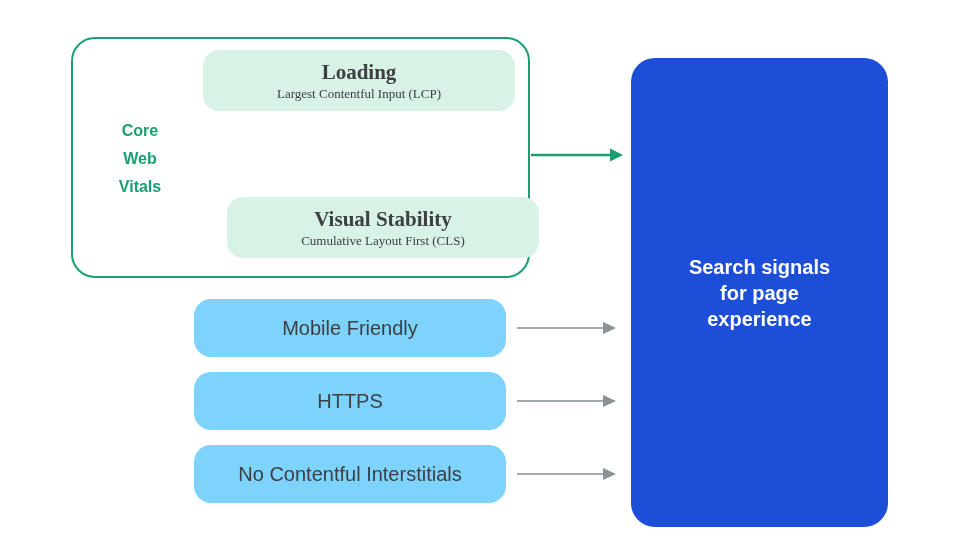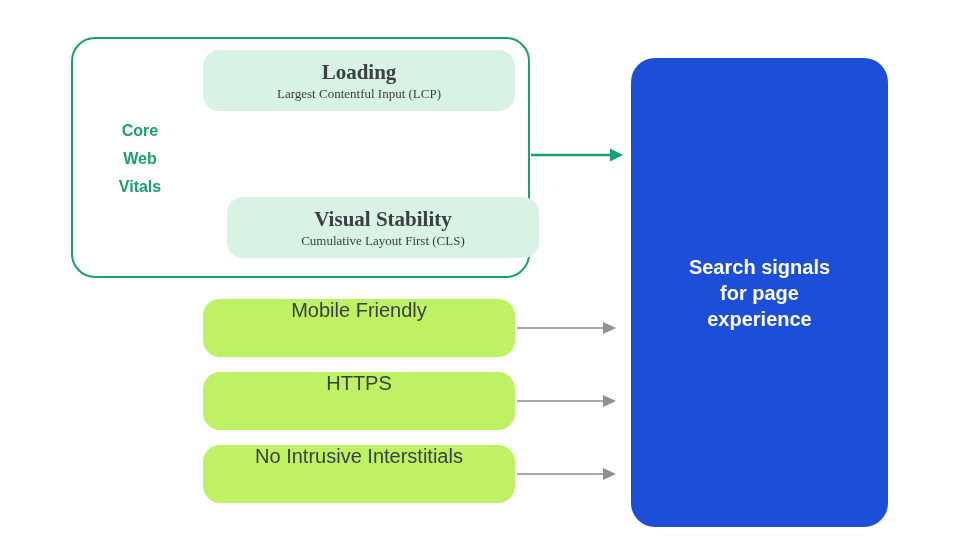--- a/index.html
+++ b/index.html
@@ -65,27 +65,27 @@
   }
   .vital-subtitle {
     color: #3C4043;
     font-size: 13px;
     line-height: 17px;
     font-weight: 400;
   }
   
   .signal-card {
     position: absolute;
-    left: 203px;
+    left: 194px;
     width: 312px;
     height: 58px;
     border-radius: 17px;
-    background: #bef264;
+    background: #7dd3fc;
     display: flex;
-    align-items: flex-start;
+    align-items: center;
     justify-content: center;
     text-align: center;
   }
   .signal-card.pos-0 { top: 299px; }
   .signal-card.pos-1 { top: 372px; }
   .signal-card.pos-2 { top: 445px; }
   .signal-label {
     color: #3C4043;
     font-size: 20px;
     font-weight: 400;
@@ -146,21 +146,21 @@
 
   <div class="signal-card pos-0">
     <div class="signal-label">Mobile Friendly</div>
   </div>
 
   <div class="signal-card pos-1">
     <div class="signal-label">HTTPS</div>
   </div>
 
   <div class="signal-card pos-2">
-    <div class="signal-label">No Intrusive Interstitials</div>
+    <div class="signal-label">No Contentful Interstitials</div>
   </div>
 
   <div class="result-card">
     <div class="result-label">Search signals
 for page
 experience</div>
   </div>
 
   <svg class="arrows-layer" viewBox="0 0 960 540" xmlns="http://www.w3.org/2000/svg">
     <g>

